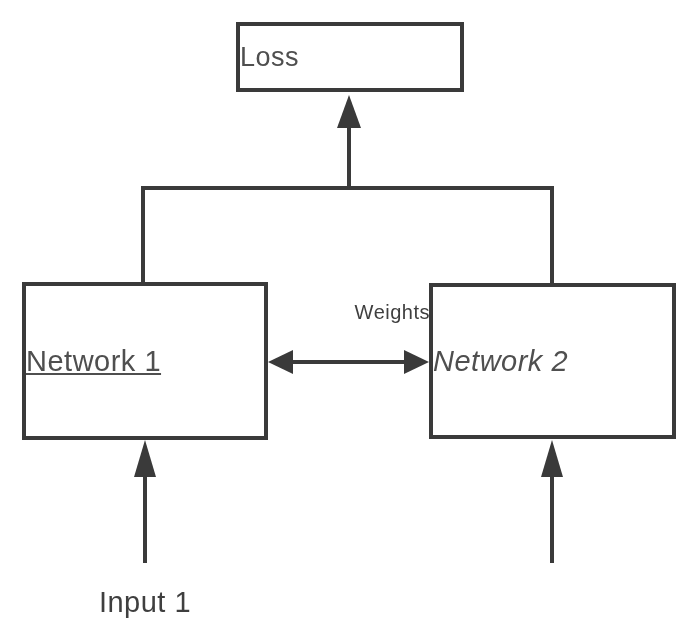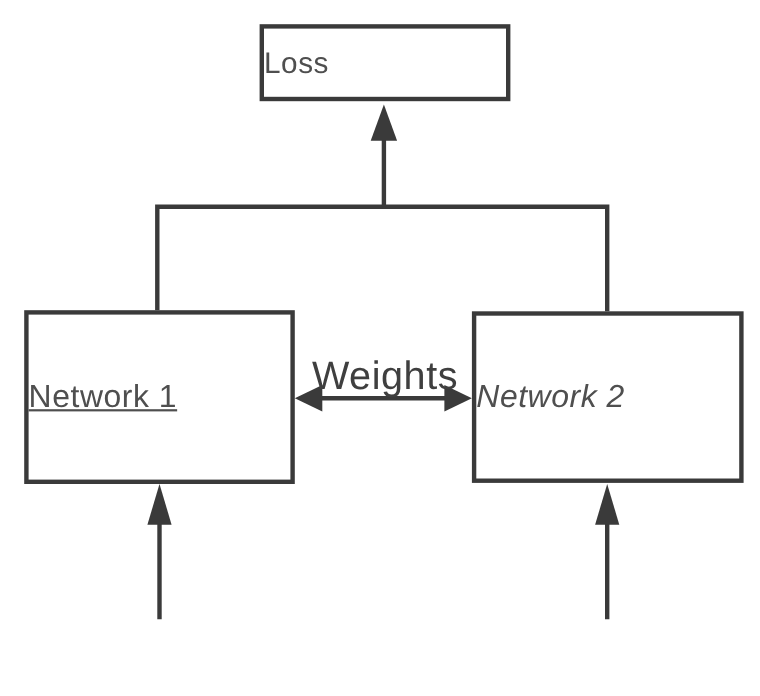--- a/index.html
+++ b/index.html
@@ -70,23 +70,22 @@
   .edge-label {
     position: absolute;
     color: #3f3f3f;
     z-index: 3;
     letter-spacing: 0.5px;
   }
   .label-weights {
     left: 270px;
     top: 301px;
     width: 160px;
-    text-align: center;
-    font-size: 36px;
-    margin-top: 20px;
+    text-align: right;
+    font-size: 20px;
   }
   .label-input1 {
     left: 78px;
     top: 586px;
     width: 134px;
     text-align: center;
     font-size: 29px;
     z-index: 4;
   }
   .label-input2 {
@@ -140,15 +139,16 @@
   <div class="node node-network1">
     <span>Network 1</span>
   </div>
 
   <div class="node node-network2">
     <span>Network 2</span>
   </div>
 
   <div class="edge-label label-weights">Weights</div>
 
+  <div class="edge-label label-input1">Input 1</div>
 
 
 </div>
 
 </body></html>

